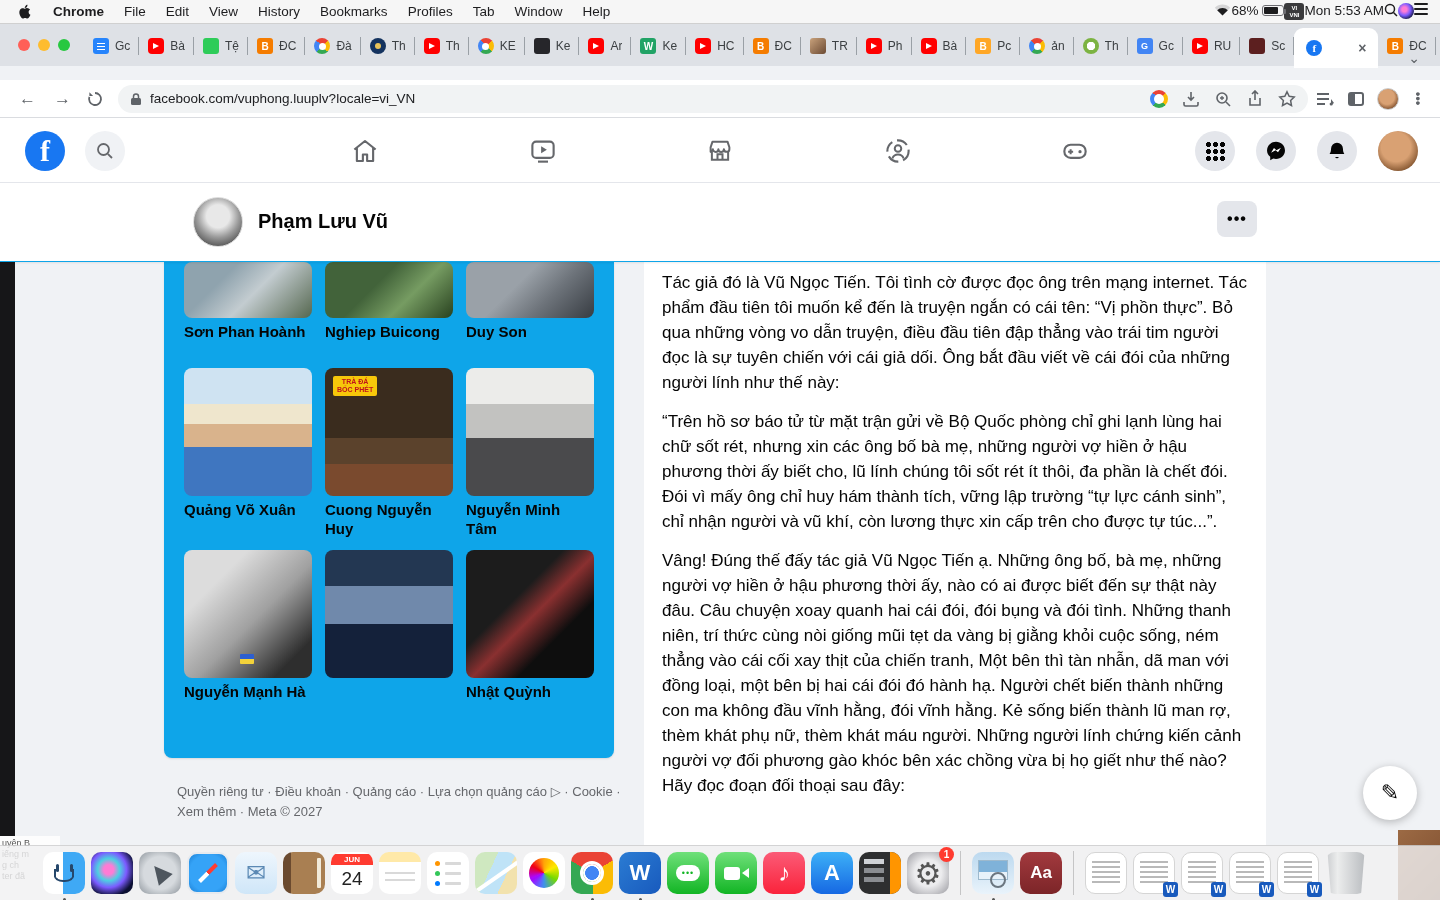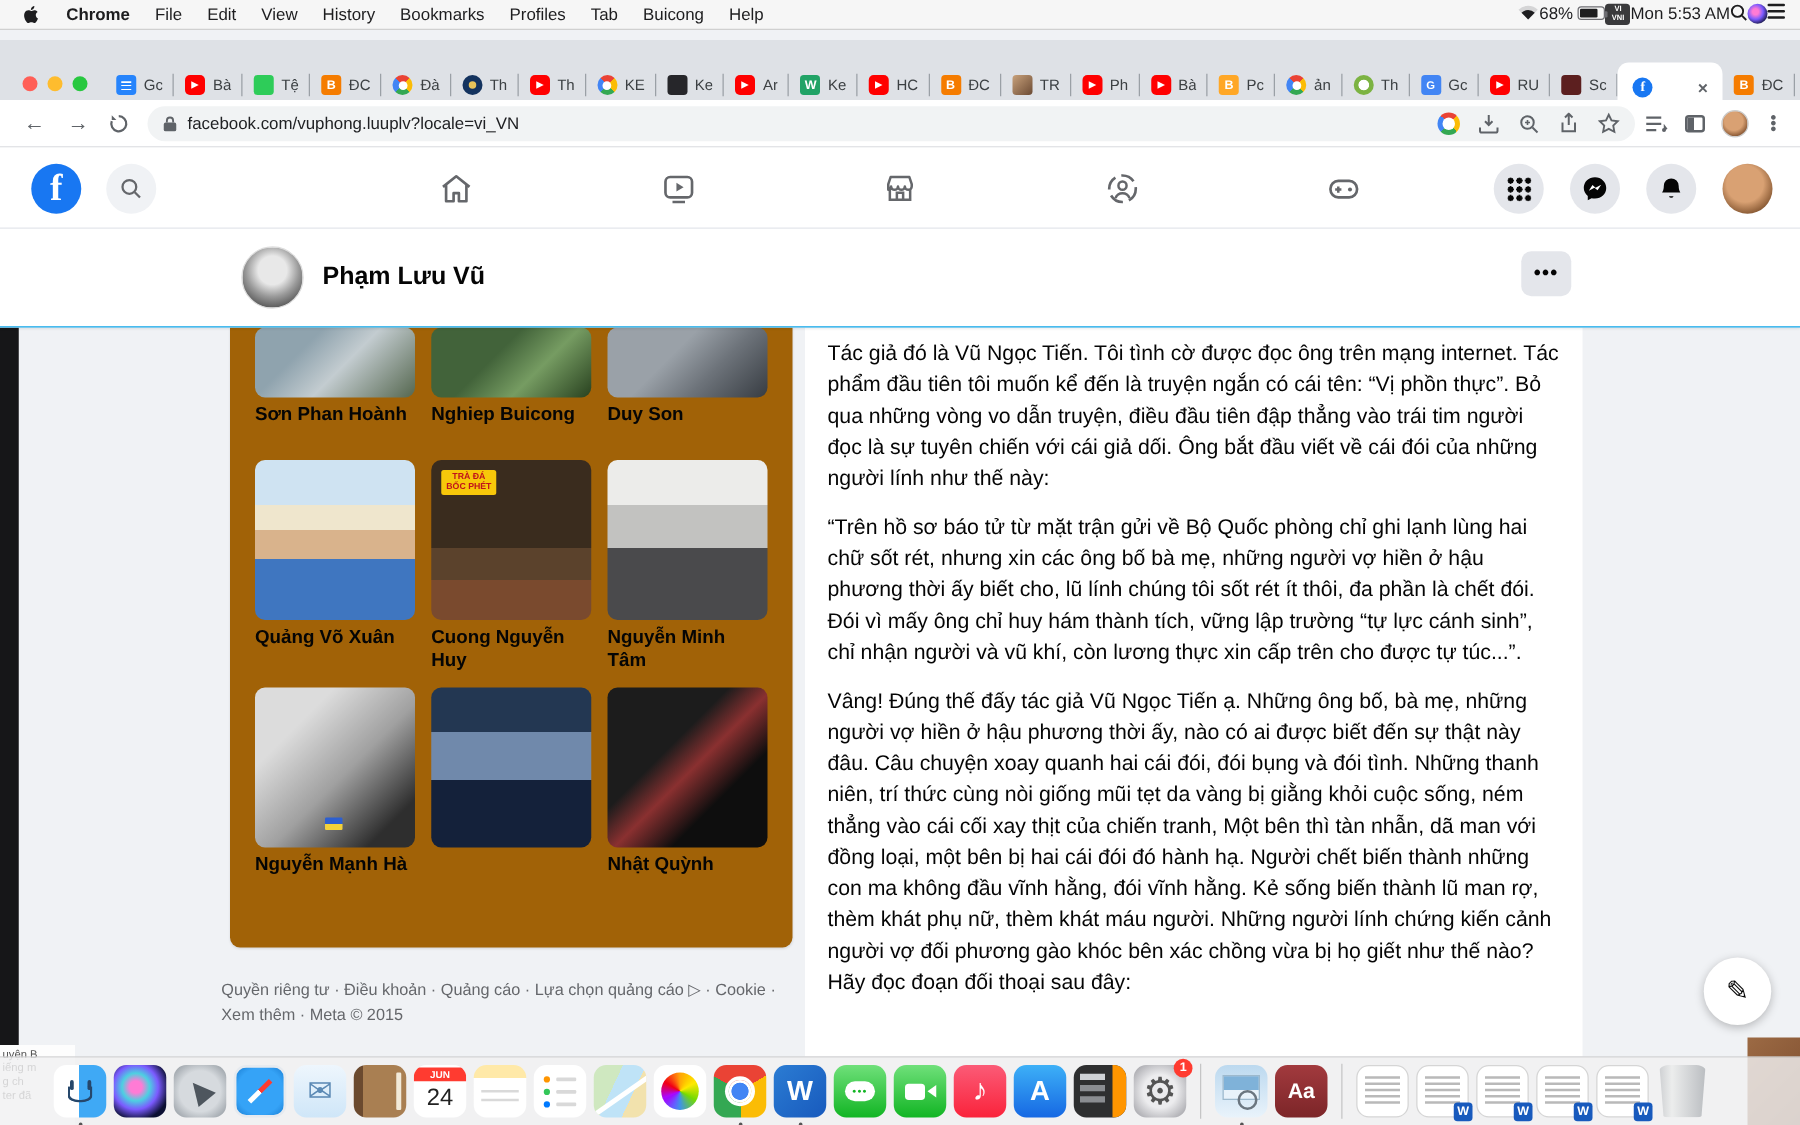--- a/index.html
+++ b/index.html
@@ -15,21 +15,21 @@
   .battbody { width:22px; height:11px; border:1px solid #6e6e73; border-radius:3px; position:relative; display:inline-block; }
   .battfill { position:absolute; left:1px; top:1px; bottom:1px; width:68%; background:#1d1d1f; border-radius:1px; }
   .batttip { position:absolute; right:-3px; top:3px; width:2px; height:5px; background:#6e6e73; border-radius:0 1px 1px 0; }
   .inputbadge { background:#3a3a3c; color:#fff; border-radius:3px; width:20px; height:17px; font-size:6px; font-weight:bold; display:flex; flex-direction:column; align-items:center; justify-content:center; line-height:7px; }
   .siri { width:16px; height:16px; border-radius:50%; background:radial-gradient(circle at 40% 40%, #ff7bd5 0 18%, #7b5bff 45%, #0b1030 80%); }
   .cc-icon { display:flex; flex-direction:column; gap:3px; }
   .cc-icon i { display:block; width:14px; height:2px; background:#1d1d1f; border-radius:1px; }
   .clock { font-size:13.5px; }
 
   
-  .tabstrip { position:absolute; top:32px; left:0; width:1440px; height:56px; background:#dee1e6;padding-left:16px; }
+  .tabstrip { position:absolute; top:10px; left:0; width:1440px; height:56px; background:#dee1e6;padding-left:16px; }
   .lights { position:absolute; top:29px; left:18px; display:flex; gap:8px; }
   .lights i { width:12px; height:12px; border-radius:50%; }
   .lr { background:#ff5f57; } .ly { background:#febc2e; } .lg { background:#28c840; }
   .tabs { position:absolute; left:84px; top:16px; height:40px; display:flex; align-items:center; }
   .tab { position:relative; height:36px; display:flex; align-items:center; gap:6px; padding:0 9px; font-size:12px; color:#3c4043; }
   .tab:not(.active)::after { content:""; position:absolute; right:0; top:9px; height:18px; width:1px; background:#9aa0a6; }
   .tab.active { background:#fff; border-radius:9px 9px 0 0; height:40px; margin-top:4px; padding:0 12px; min-width:84px; justify-content:space-between; }
   .tab.active::after { display:none; }
   .tt { max-width:22px; overflow:hidden; white-space:nowrap; }
   .closex { color:#5f6368; font-size:14px; font-weight:bold; }
@@ -78,21 +78,21 @@
 
   
   .subheader { position:absolute; top:183px; left:0; width:1440px; height:79px; background:#fff; border-bottom:1px solid #0ea5e9; box-shadow:0 1px 2px rgba(0,0,0,.08); z-index:9; }
   .pavatar { position:absolute; left:193px; top:14px; width:50px; height:50px; border-radius:50%; background:radial-gradient(circle at 50% 38%, #e8e8e8 0 30%, #9a9a9a 55%, #3d3d3d 90%); border:1px solid #ddd; }
   .pname { position:absolute; left:258px; top:27px; font-size:20px; font-weight:bold; color:#050505; }
   .morebtn { position:absolute; right:183px; top:18px; width:40px; height:36px; background:#e4e6eb; border-radius:8px; display:flex; align-items:center; justify-content:center; font-size:16px; font-weight:bold; color:#050505; letter-spacing:1px; }
 
   
   .pagebody { position:absolute; top:262px; left:0; width:1440px; height:583px; background:#f0f2f5; }
   .edgewin { position:absolute; left:0; top:0; width:15px; height:583px; background:#161618; }
-  .leftcard { position:absolute; left:184px; top:0; width:450px; height:496px; background:#a16207; border-radius:0 0 8px 8px; box-shadow:0 1px 2px rgba(0,0,0,.1); padding:0 20px; }
+  .leftcard { position:absolute; left:164px; top:0; width:450px; height:496px; background:#0ea5e9; border-radius:0 0 8px 8px; box-shadow:0 1px 2px rgba(0,0,0,.1); padding:0 20px; }
   .frow { display:flex; gap:13px; }
   .fcell { width:128px; }
   .fphoto { width:128px; border-radius:8px; position:relative; overflow:hidden; }
   .h56 { height:56px; } .h128 { height:128px; }
   .fname { font-size:15px; font-weight:bold; color:#050505; line-height:19px; padding:4px 0 12px; min-height:50px; }
   .sign { position:absolute; left:8px; top:8px; background:#f7c70a; border-radius:2px; padding:2px 4px; color:#c0131b; font-weight:bold; font-size:7px; line-height:8px; text-align:center; }
   .uaflag { position:absolute; left:56px; bottom:14px; width:14px; height:10px; background:linear-gradient(#2d5fd0 0 50%, #f3d23a 50%); border-radius:1px; }
   .ph1 { background:linear-gradient(135deg,#8fa3ae 0 30%,#c3ccd0 55%,#55674f); }
   .ph2 { background:linear-gradient(135deg,#42633a 0 40%,#769c62 65%,#28411f); }
   .ph3 { background:linear-gradient(135deg,#9aa1a8 0 40%,#6d737a 65%,#373c42); }
@@ -177,21 +177,21 @@
         <path d="M11.3 8.6c0-1.8 1.5-2.7 1.6-2.7-.9-1.3-2.2-1.4-2.7-1.5-1.1-.1-2.2.7-2.8.7-.6 0-1.5-.7-2.4-.6-1.2 0-2.4.7-3 1.8-1.3 2.2-.3 5.5.9 7.3.6.9 1.3 1.9 2.3 1.8.9 0 1.3-.6 2.4-.6s1.4.6 2.4.6 1.6-.9 2.2-1.8c.7-1 1-2 1-2.1-.1 0-1.9-.7-1.9-2.9zM9.4 3.2c.5-.6.8-1.5.7-2.3-.7 0-1.6.5-2.1 1.1-.5.5-.9 1.4-.8 2.2.9.1 1.7-.4 2.2-1z" fill="#1d1d1f"></path>
       </svg>
     <span class="mi app">Chrome</span>
     <span class="mi">File</span>
     <span class="mi">Edit</span>
     <span class="mi">View</span>
     <span class="mi">History</span>
     <span class="mi">Bookmarks</span>
     <span class="mi">Profiles</span>
     <span class="mi">Tab</span>
-    <span class="mi">Buicong</span>
+    <span class="mi">Window</span>
     <span class="mi">Help</span>
     <div class="mb-right">
       <svg class="oi" width="17" height="13" viewBox="0 0 17 13">
           <path d="M8.5 12.2 2.2 5.9a9 9 0 0 1 12.6 0z" fill="none"></path>
           <path d="M8.5 12.5 0.8 4.8a10.9 10.9 0 0 1 15.4 0L8.5 12.5z" fill="#1d1d1f" opacity=".15"></path>
           <path d="M8.5 12.5 3.2 7.2a7.5 7.5 0 0 1 10.6 0z" fill="#1d1d1f"></path>
         </svg>
       <span style="display:flex;align-items:center;gap:4px">
         <span>68%</span>
         <span class="battbody">
@@ -481,21 +481,21 @@
           </div>
         <div class="fcell">
             <div class="fphoto h128 ph8"></div>
           </div>
         <div class="fcell">
             <div class="fphoto h128 ph9"></div>
             <div class="fname">Nhật Quỳnh</div>
           </div>
       </div>
     </div>
-    <div class="fbfooter">Quyền riêng tư · Điều khoản · Quảng cáo · Lựa chọn quảng cáo ▷ · Cookie · Xem thêm · Meta © 2015</div>
+    <div class="fbfooter">Quyền riêng tư · Điều khoản · Quảng cáo · Lựa chọn quảng cáo ▷ · Cookie · Xem thêm · Meta © 2027</div>
 
     <div class="rightcard">
       <div class="posttext">
         <p>Tác giả đó là Vũ Ngọc Tiến. Tôi tình cờ được đọc ông trên mạng internet. Tác phẩm đầu tiên tôi muốn kể đến là truyện ngắn có cái tên: “Vị phồn thực”. Bỏ qua những vòng vo dẫn truyện, điều đầu tiên đập thẳng vào trái tim người đọc là sự tuyên chiến với cái giả dối. Ông bắt đầu viết về cái đói của những người lính như thế này:</p>
         <p>“Trên hồ sơ báo tử từ mặt trận gửi về Bộ Quốc phòng chỉ ghi lạnh lùng hai chữ sốt rét, nhưng xin các ông bố bà mẹ, những người vợ hiền ở hậu phương thời ấy biết cho, lũ lính chúng tôi sốt rét ít thôi, đa phần là chết đói. Đói vì mấy ông chỉ huy hám thành tích, vững lập trường “tự lực cánh sinh”, chỉ nhận người và vũ khí, còn lương thực xin cấp trên cho được tự túc...”.</p>
         <p>Vâng! Đúng thế đấy tác giả Vũ Ngọc Tiến ạ. Những ông bố, bà mẹ, những người vợ hiền ở hậu phương thời ấy, nào có ai được biết đến sự thật này đâu. Câu chuyện xoay quanh hai cái đói, đói bụng và đói tình. Những thanh niên, trí thức cùng nòi giống mũi tẹt da vàng bị giằng khỏi cuộc sống, ném thẳng vào cái cối xay thịt của chiến tranh, Một bên thì tàn nhẫn, dã man với đồng loại, một bên bị hai cái đói đó hành hạ. Người chết biến thành những con ma không đầu vĩnh hằng, đói vĩnh hằng. Kẻ sống biến thành lũ man rợ, thèm khát phụ nữ, thèm khát máu người. Những người lính chứng kiến cảnh người vợ đối phương gào khóc bên xác chồng vừa bị họ giết như thế nào? Hãy đọc đoạn đối thoại sau đây:</p>
       </div>
     </div>
 
     <div class="fab">

